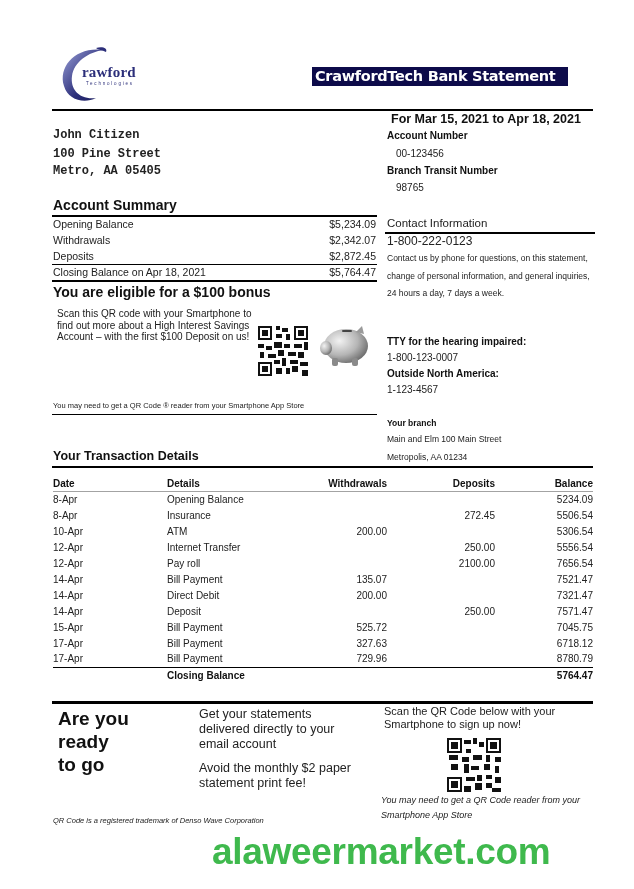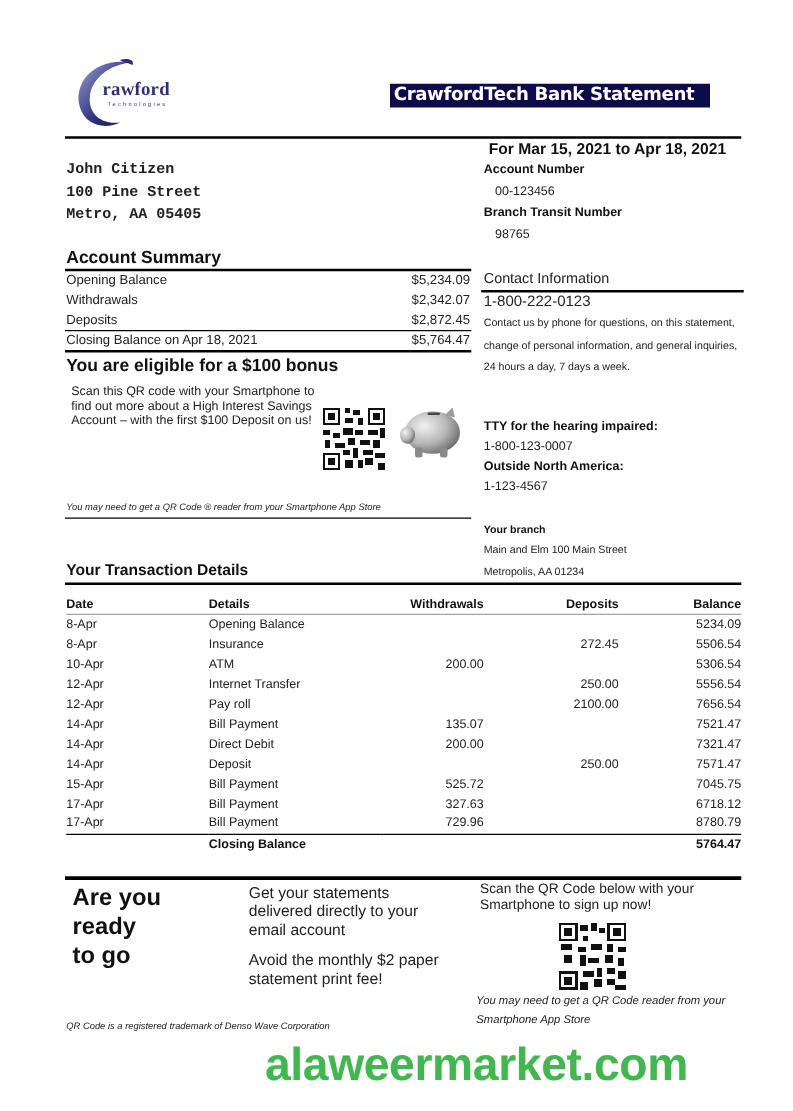--- a/index.html
+++ b/index.html
@@ -24,21 +24,21 @@
 
     
     .summary-title { left: 53px; top: 197px; font-size: 14px; font-weight: bold; white-space: nowrap; }
     .summary-rule { left: 52px; height: 1px; background: #000; width: 325px; }
     .sum-row { left: 53px; width: 323px; height: 16px; font-size: 10.5px; display: flex; justify-content: space-between; align-items: center; color: #222; }
 
     .bonus-title { left: 53px; top: 284px; font-size: 14px; font-weight: bold; white-space: nowrap; }
     .bonus-text { left: 57px; top: 308px; width: 200px; font-size: 10px; line-height: 11.5px; color: #222; }
     .qr-small { left: 258px; top: 325px; width: 50px; height: 52px; }
     .piggy { left: 318px; top: 324px; width: 52px; height: 46px; }
-    .qr-note { left: 53px; top: 401px; font-size: 7.5px; font-style: italic; color: #222; white-space: nowrap; }
+    .qr-note { left: 53px; top: 401px; font-size: 7.5px; color: #222; white-space: nowrap; }
     .rule-mid-left { left: 52px; top: 414px; width: 325px; height: 1px; background: #000; }
 
     
     .contact-title { left: 387px; top: 217px; font-size: 11.5px; color: #222; white-space: nowrap; }
     .contact-rule { left: 385px; top: 232px; width: 210px; height: 2px; background: #000; }
     .contact-phone { left: 387px; top: 234px; font-size: 12px; color: #222; white-space: nowrap; }
     .contact-desc { left: 387px; top: 250px; width: 212px; font-size: 8.5px; line-height: 17.5px; color: #222; }
     .c-bold { left: 387px; font-size: 10px; font-weight: bold; color: #111; white-space: nowrap; }
     .c-val { left: 387px; font-size: 10px; color: #222; white-space: nowrap; }
     .c-small-bold { left: 387px; font-size: 8.5px; font-weight: bold; color: #111; white-space: nowrap; }

